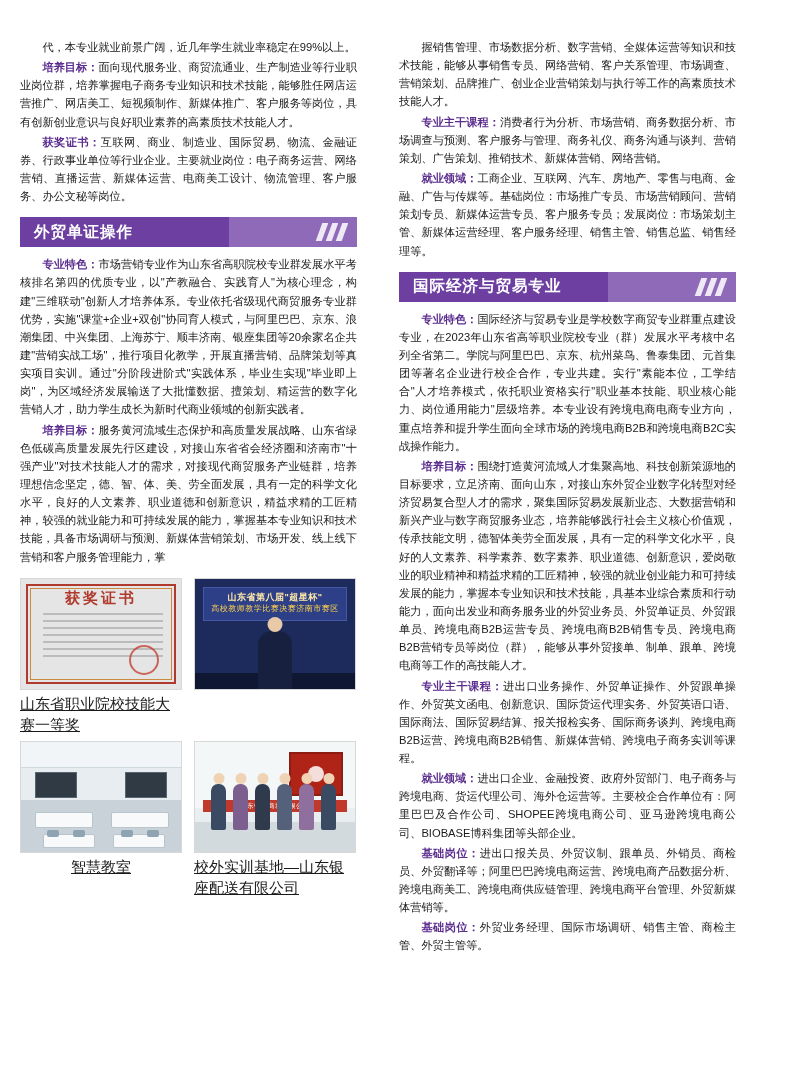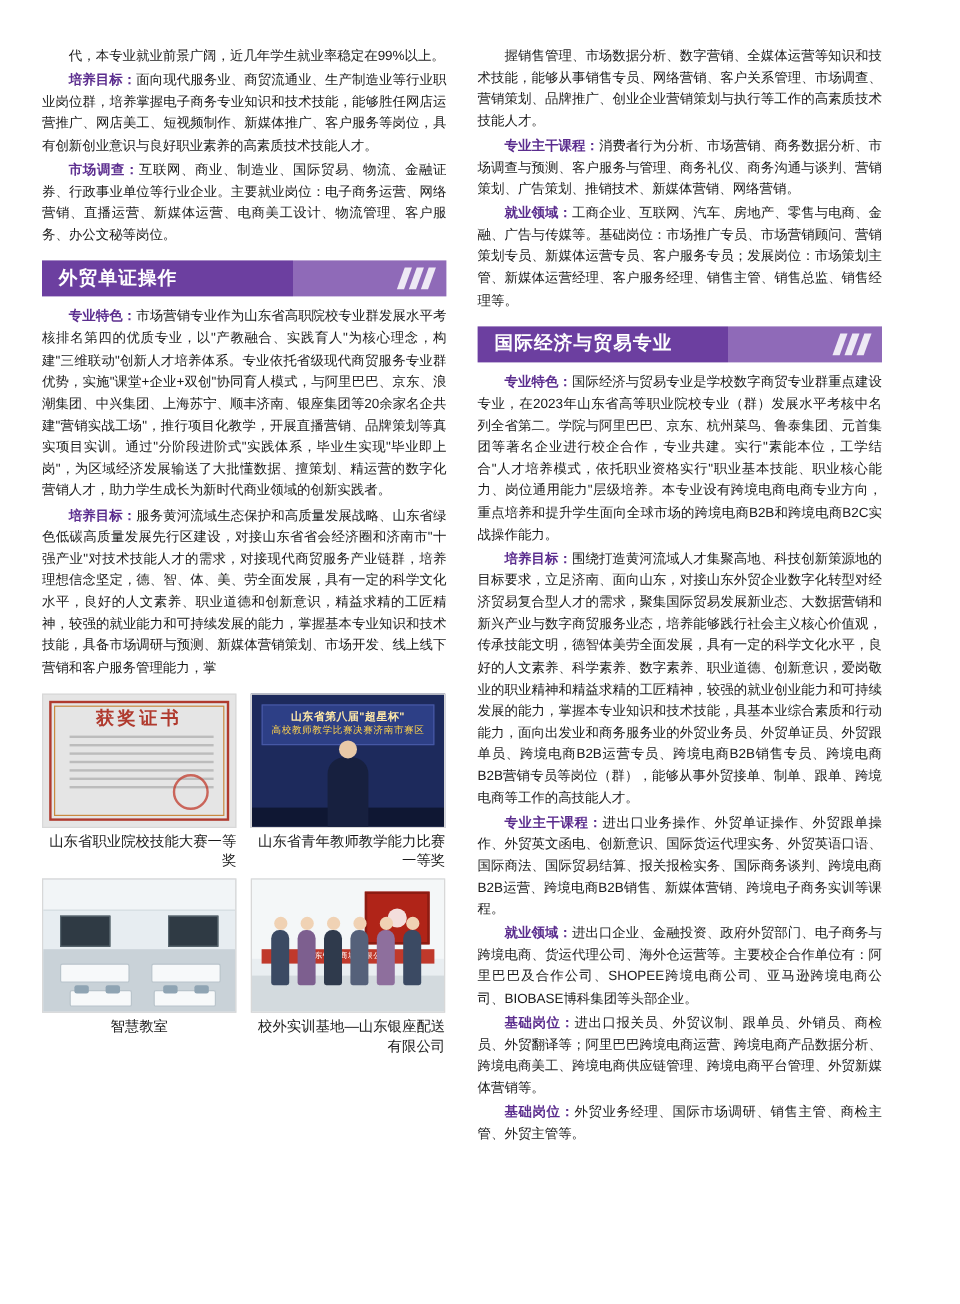--- a/index.html
+++ b/index.html
@@ -9,23 +9,23 @@
   }
   body {
     width: 800px; height: 1087px;
     font-family: "Liberation Sans", "DejaVu Sans", sans-serif;
     color: #1a1a1a;
     position: relative;
     overflow: hidden;
   }
   .page {
     width: 800px; height: 1059px;
-    padding: 38px 46px 20px 35px;
-    display: flex;
-    gap: 26px;
+    padding: 38px 46px 20px 20px;
+    display: flex;
+    gap: 42px;
     position: relative;
   }
   .col {
     width: 337px;
     display: flex;
     flex-direction: column;
   }
   p {
     margin: 0 0 2px 0;
     font-size: 11.2px;
@@ -91,25 +91,26 @@
   }
   .photo {
     width: 162px;
     height: 112px;
     border: 1px solid #d8d8d8;
     position: relative;
     overflow: hidden;
     background: #eee;
   }
   .caption {
-    font-size: 12px;
+    font-size: 15px;
     line-height: 1.4;
-    text-align: right;
+    text-align: left;
     margin-top: 3px;
     color: #1a1a1a;
+    text-decoration: underline;
   }
 
   
   .cert {
     background: #e5e5e5;
   }
   .cert .cert-border {
     position: absolute; inset: 5px;
     border: 2px solid #b03a2e;
   }
@@ -278,21 +279,21 @@
 
 <div class="page">
 
   <div class="col">
 
     <p><span class="lead"></span><span>代，本专业就业前景广阔，近几年学生就业率稳定在99%以上。</span></p>
 
     <p><span class="lead">培养目标：</span><span>面向现代服务业、商贸流通业、生产制造业等行业职业岗位群，培养掌握电子商务专业知识和技术技能，能够胜任网店运营推广、网店美工、短视频制作、新媒体推广、客户服务等岗位，具有创新创业意识与良好职业素养的高素质技术技能人才。</span></p>
 
 
-    <p><span class="lead">市场调查：</span><span>互联网、商业、制造业、国际贸易、物流、金融证券、行政事业单位等行业企业。主要就业岗位：电子商务运营、网络营销、直播运营、新媒体运营、电商美工设计、物流管理、客户服务、办公文秘等岗位。</span></p>
+    <p><span class="lead">获奖证书：</span><span>互联网、商业、制造业、国际贸易、物流、金融证券、行政事业单位等行业企业。主要就业岗位：电子商务运营、网络营销、直播运营、新媒体运营、电商美工设计、物流管理、客户服务、办公文秘等岗位。</span></p>
 
     <div class="section-title">
       <div class="bar"></div>
       <div class="label">外贸单证操作</div>
       <div class="slashes">
           <i></i>
           <i></i>
           <i></i>
         </div>
     </div>
@@ -326,21 +327,20 @@
 
         <div class="photo-cell">
           <div class="photo stage">
             <div class="banner">
               <b>山东省第八届"超星杯"</b><br>
               <span>高校教师教学比赛决赛济南市赛区</span>
             </div>
             <div class="podium"></div>
             <div class="person"></div>
           </div>
-          <div class="caption">山东省青年教师教学能力比赛一等奖</div>
         </div>
 
       </div>
 
       <div class="photo-row">
 
         <div class="photo-cell">
           <div class="photo classroom">
             <div class="ceiling"></div>
             <div class="wall"></div>

